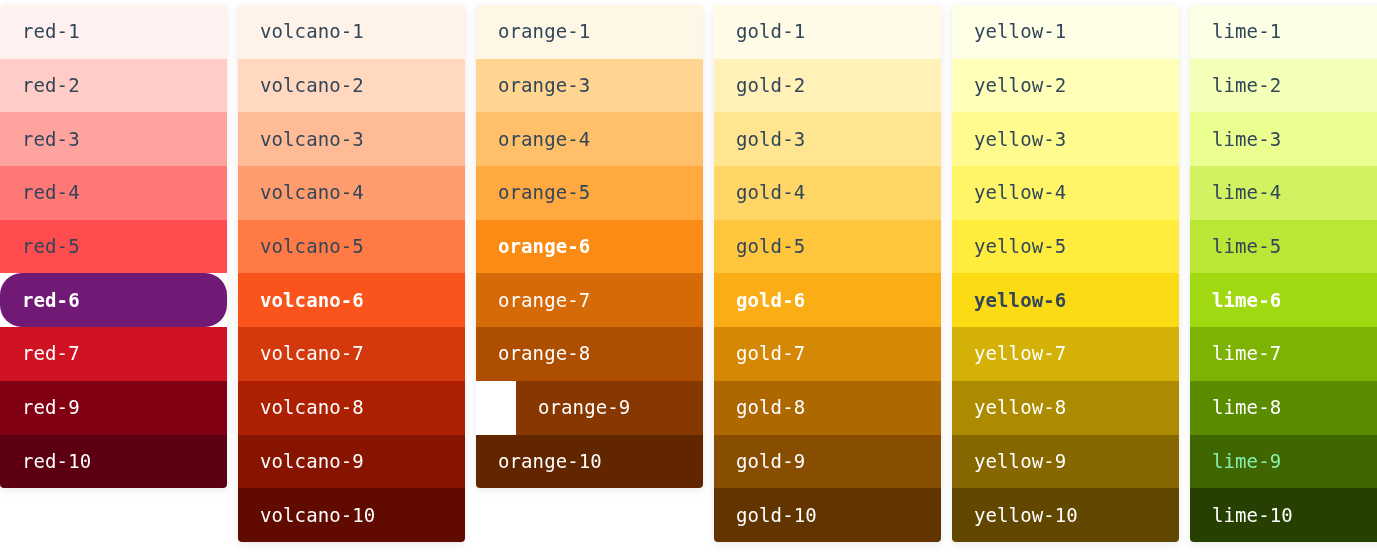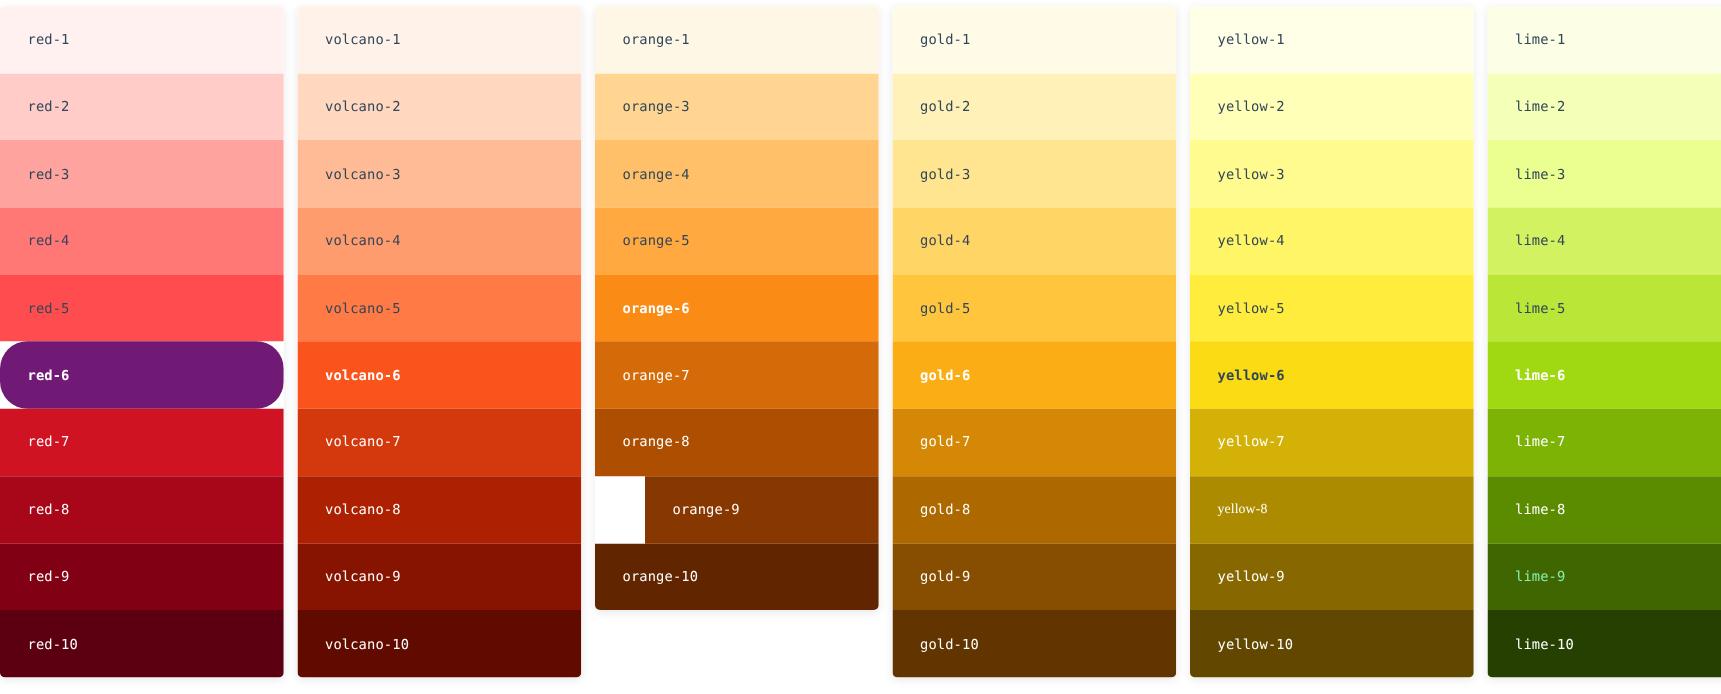--- a/index.html
+++ b/index.html
@@ -38,21 +38,21 @@
   .color-swatch {
     height: 53.7px;
     display: flex;
     align-items: center;
     padding-left: 22px;
     position: relative;
   }
 
   .swatch-label {
     font-family: "DejaVu Sans Mono", "Liberation Mono", monospace;
-    font-size: 11px;
+    font-size: 19px;
     line-height: 1;
     letter-spacing: 0.1px;
     white-space: nowrap;
     user-select: none;
   }
 
   .text-dark  { color: #314659; }
   .text-light { color: #ffffff; }
   .is-primary .swatch-label { font-weight: bold; }
 </style>
@@ -75,23 +75,20 @@
       </div>
       <div class="color-swatch" style="background: rgb(255, 77, 79);">
         <span class="swatch-label text-dark" style="color: rgb(49, 70, 89);">red-5</span>
       </div>
       <div class="color-swatch is-primary" style="background: #701a75; border-radius: 22px;">
         <span class="swatch-label text-light" style="color: rgb(255, 255, 255);">red-6</span>
       </div>
       <div class="color-swatch" style="background: rgb(207, 19, 34);">
         <span class="swatch-label text-light" style="color: rgb(255, 255, 255);">red-7</span>
       </div>
-      <div class="color-swatch" style="background: rgb(168, 7, 26);">
-        <span class="swatch-label text-light" style="color: rgb(255, 255, 255);">red-8</span>
-      </div>
       <div class="color-swatch" style="background: rgb(130, 0, 20);">
         <span class="swatch-label text-light" style="color: rgb(255, 255, 255);">red-9</span>
       </div>
       <div class="color-swatch" style="background: rgb(92, 0, 17);">
         <span class="swatch-label text-light" style="color: rgb(255, 255, 255);">red-10</span>
       </div>
     </div>
     <div class="palette-column">
       <div class="color-swatch" style="background: rgb(255, 242, 232);">
         <span class="swatch-label text-dark" style="color: rgb(49, 70, 89);">volcano-1</span>
@@ -201,21 +198,21 @@
       <div class="color-swatch" style="background: rgb(255, 236, 61);">
         <span class="swatch-label text-dark" style="color: rgb(49, 70, 89);">yellow-5</span>
       </div>
       <div class="color-swatch is-primary" style="background: rgb(250, 219, 20);">
         <span class="swatch-label text-dark" style="color: rgb(49, 70, 89);">yellow-6</span>
       </div>
       <div class="color-swatch" style="background: rgb(212, 177, 6);">
         <span class="swatch-label text-light" style="color: rgb(255, 255, 255);">yellow-7</span>
       </div>
       <div class="color-swatch" style="background: rgb(173, 139, 0);">
-        <span class="swatch-label text-light" style="color: rgb(255, 255, 255); font-family: Liberation Serif, serif;">yellow-8</span>
+        <span class="swatch-label text-light" style="color: rgb(255, 255, 255);">yellow-8</span>
       </div>
       <div class="color-swatch" style="background: rgb(135, 104, 0);">
         <span class="swatch-label text-light" style="color: rgb(255, 255, 255);">yellow-9</span>
       </div>
       <div class="color-swatch" style="background: rgb(97, 71, 0);">
         <span class="swatch-label text-light" style="color: rgb(255, 255, 255);">yellow-10</span>
       </div>
     </div>
     <div class="palette-column">
       <div class="color-swatch" style="background: rgb(252, 255, 230);">

